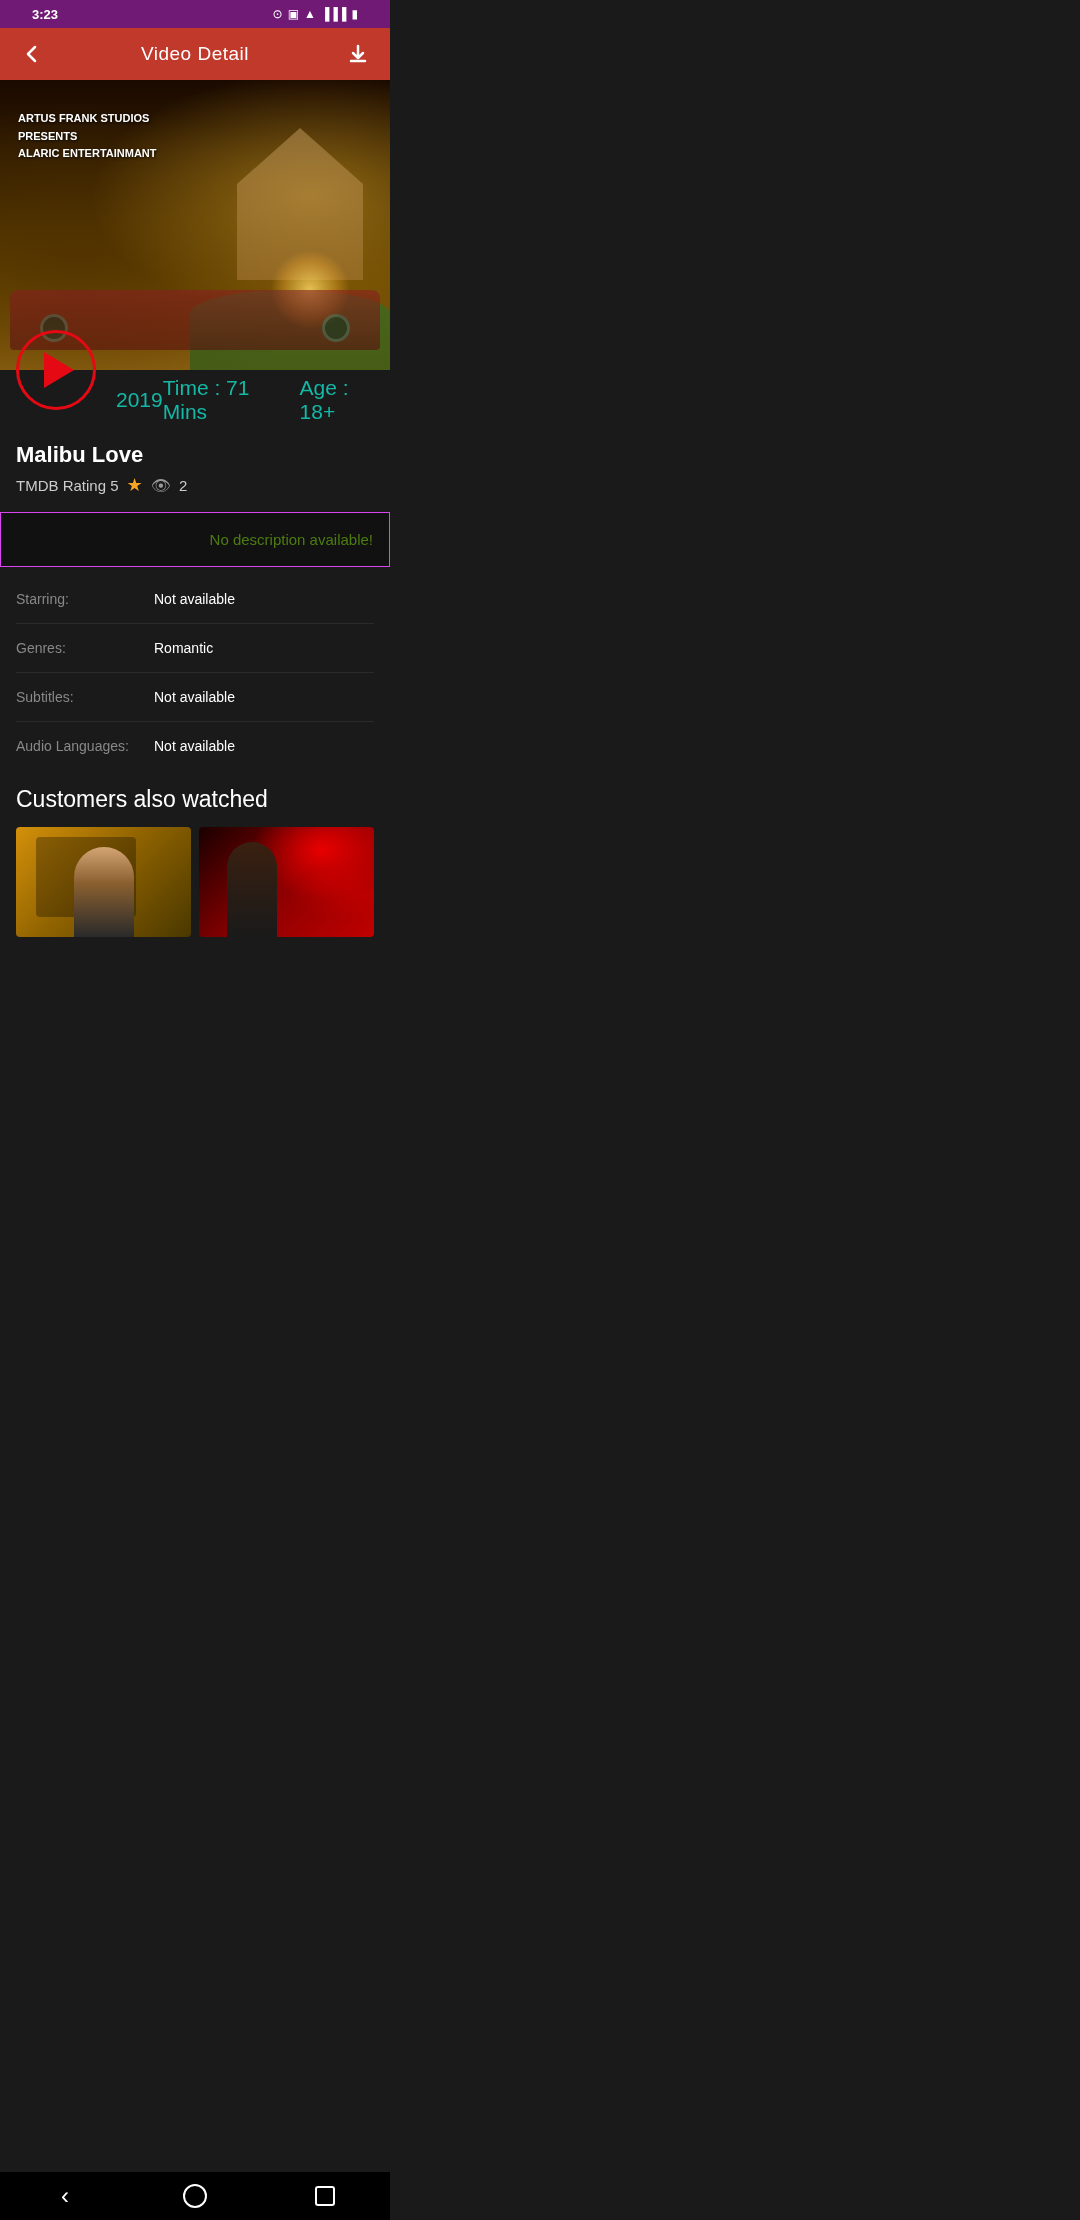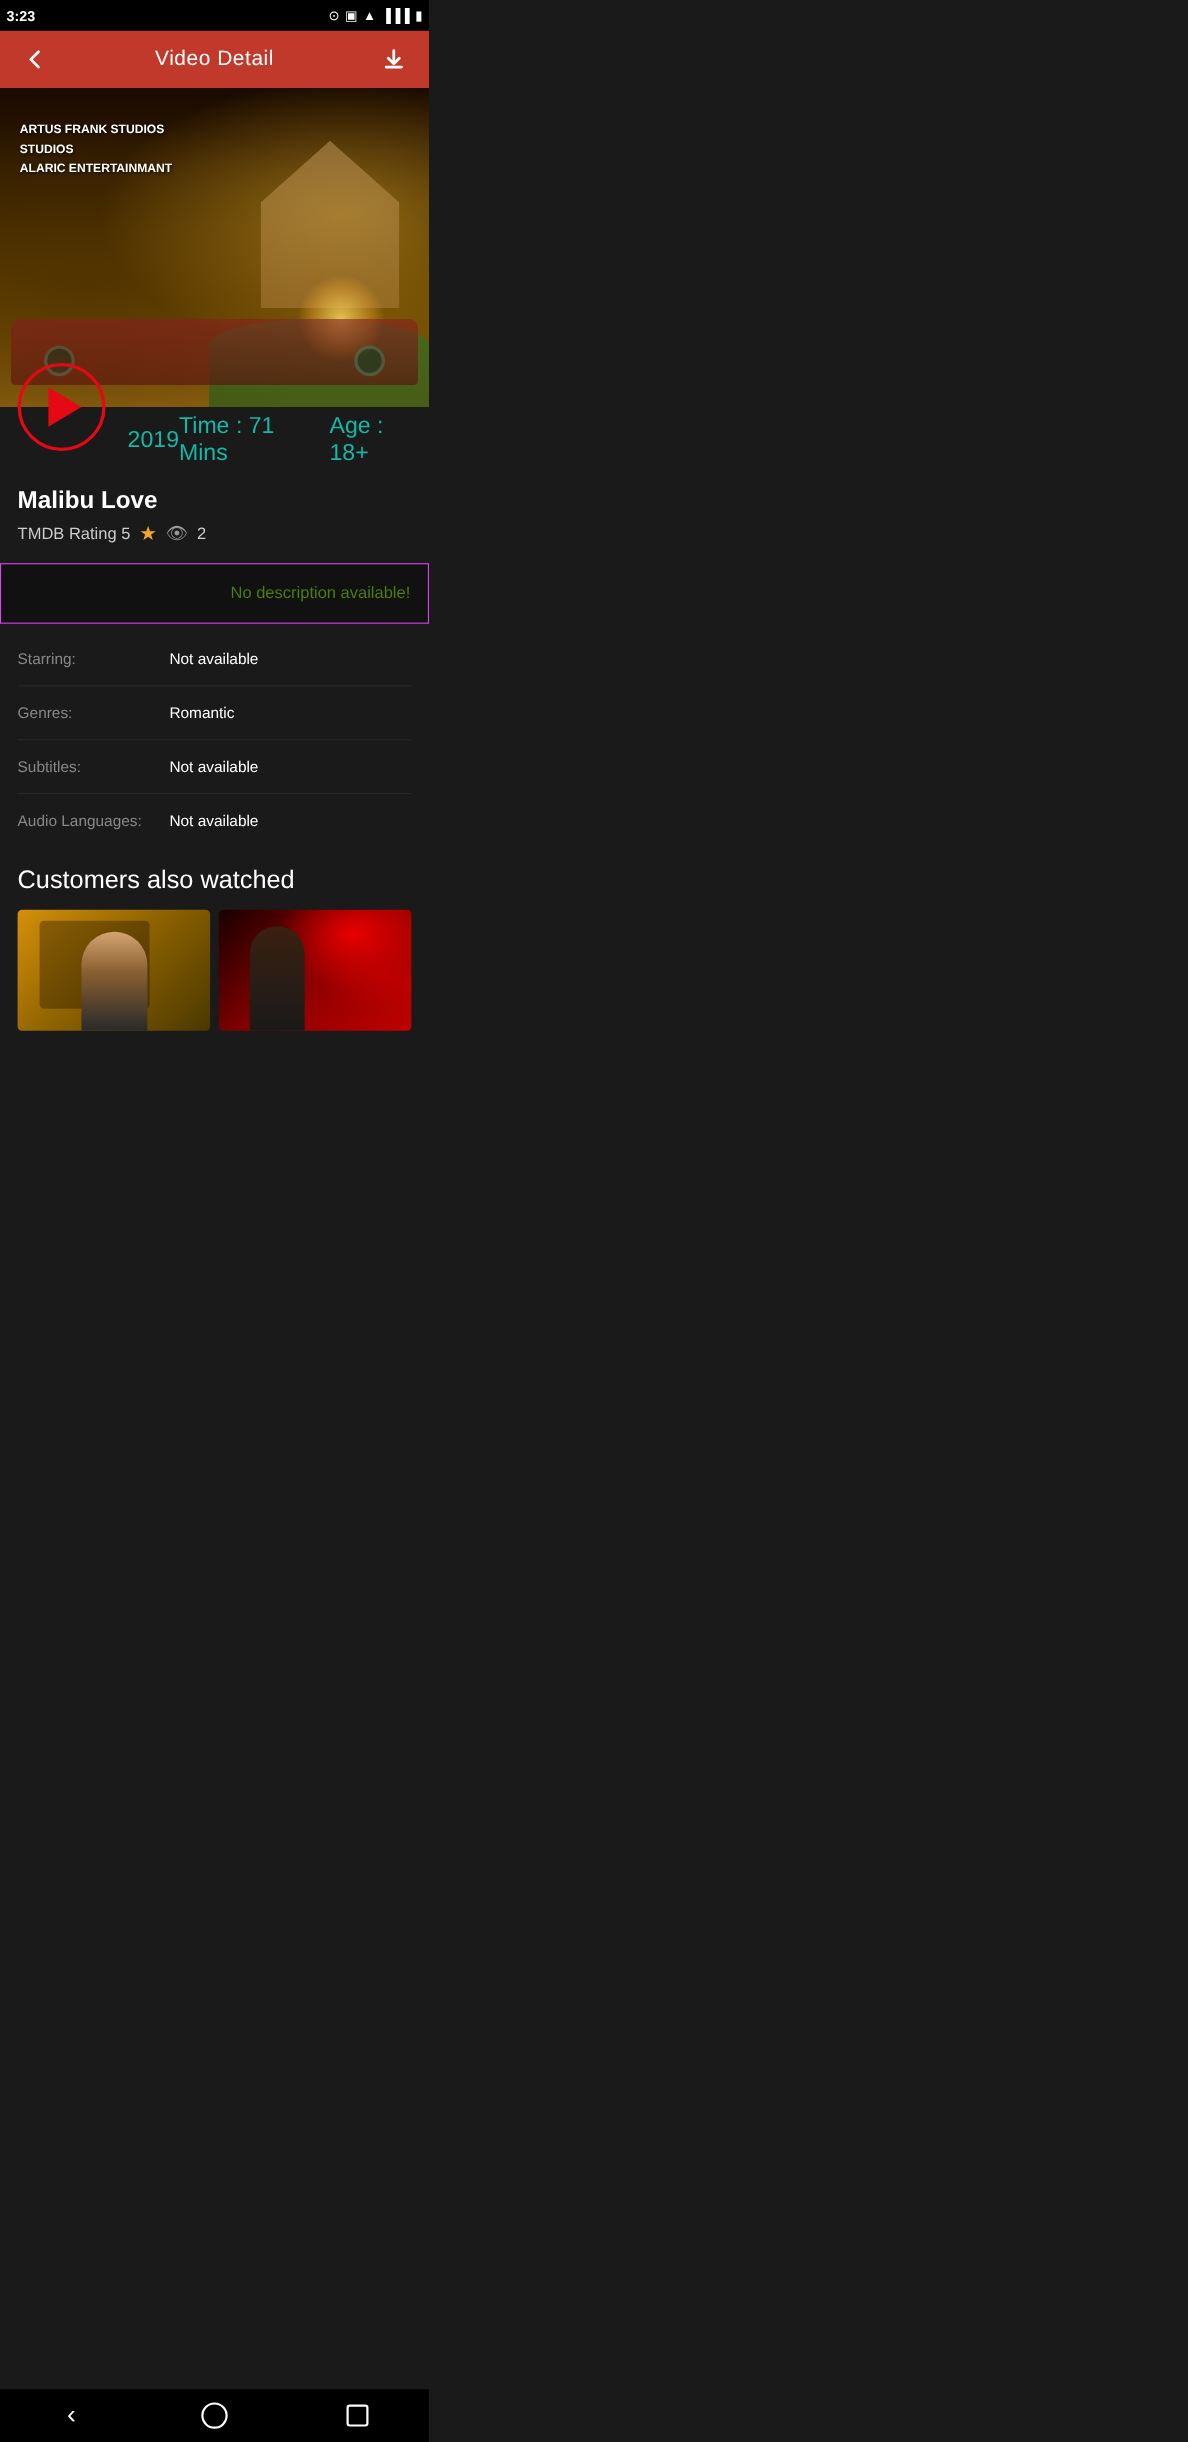--- a/index.html
+++ b/index.html
@@ -10,26 +10,26 @@
       min-height: 960px;
       background: #1a1a1a;
       font-family: 'Arial', sans-serif;
       color: #ffffff;
       position: relative;
       overflow-x: hidden;
     }
 
     
     .status-bar {
-      background: #000000;
+      background: #701a75;
       height: 28px;
       display: flex;
       align-items: center;
       justify-content: space-between;
-      padding: 0 6px;
+      padding: 0 32px;
     }
     .status-time {
       color: white;
       font-size: 13px;
       font-weight: bold;
     }
     .status-icons {
       display: flex;
       align-items: center;
       gap: 5px;
@@ -402,21 +402,21 @@
   </div>
 </div>
 
 <div class="hero-container">
   <div class="hero-bg"></div>
   <div class="grass-bg"></div>
   <div class="house-bg"></div>
   <div class="lamp-glow"></div>
   <div class="hero-text-overlay">
     <div>ARTUS FRANK STUDIOS</div>
-    <div>STUDIOS</div>
+    <div>PRESENTS</div>
     <div>ALARIC ENTERTAINMANT</div>
   </div>
   <div class="car-shape">
     <div class="car-wheel-left"></div>
     <div class="car-wheel-right"></div>
   </div>
 </div>
 
 <div class="play-button-wrapper">
   <div class="play-btn"></div>

